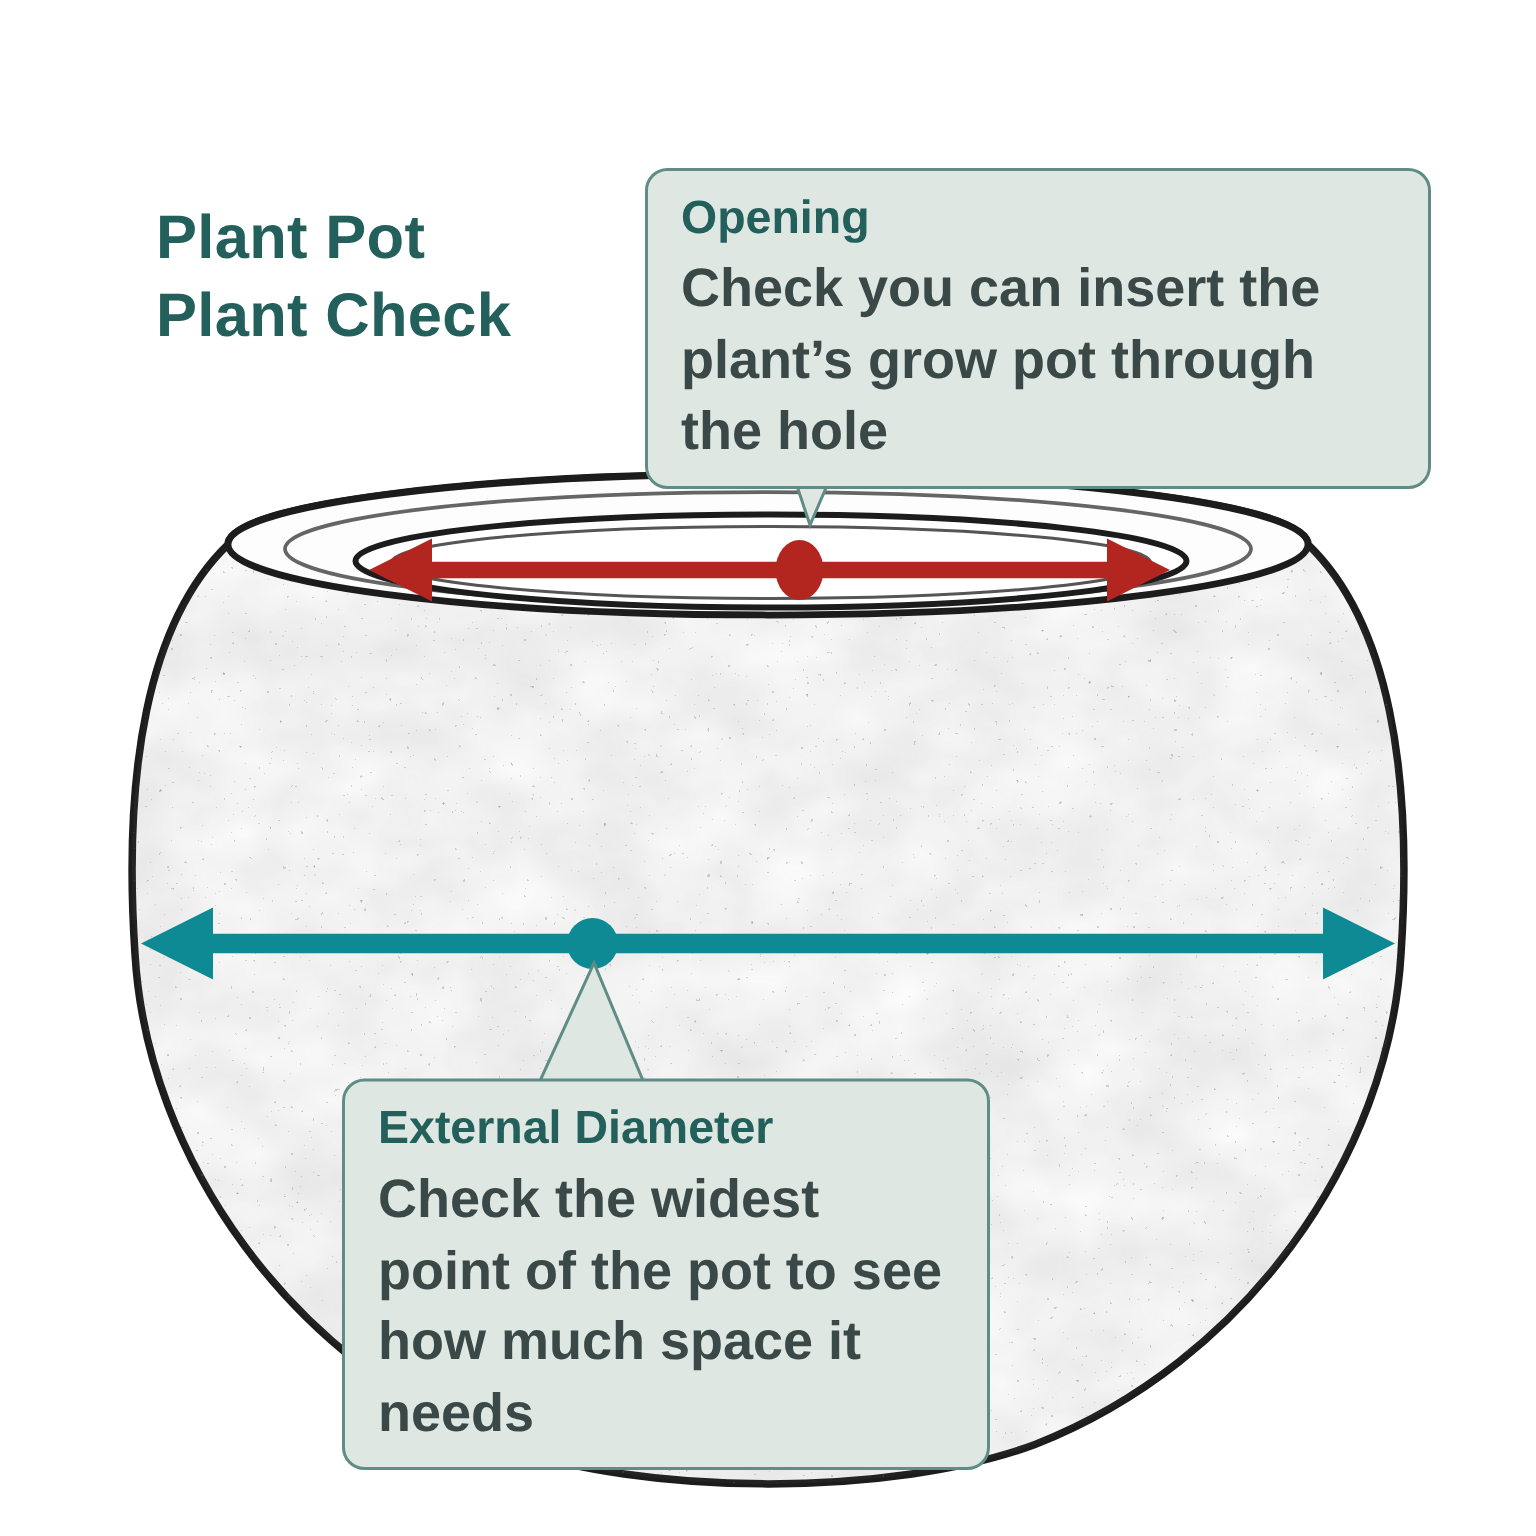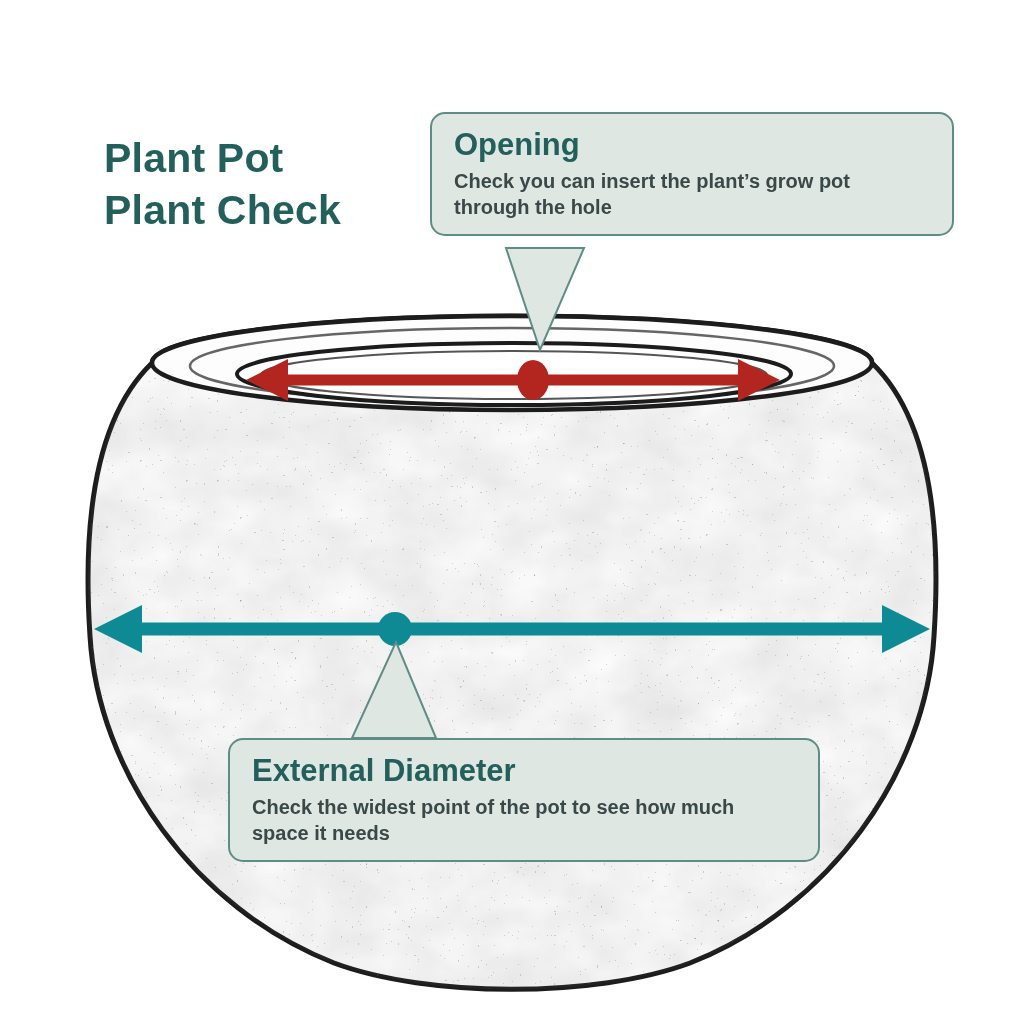--- a/index.html
+++ b/index.html
@@ -26,25 +26,25 @@
   .page-title span{display:block;}
   .callout{
     position:absolute;background:var(--callout-bg);
     border:2px solid var(--callout-border);border-radius:15px;
     padding:13px 22px 13px 22px;
   }
   .callout h2{
     margin:0 0 5px 0;font-size:31px;font-weight:bold;color:var(--heading);
   }
   .callout p{
-    margin:0;font-size:20px;line-height:1.32;font-weight:bold;
+    margin:0;font-size:36px;line-height:1.32;font-weight:bold;
     color:var(--body-text);
   }
   .callout.opening{left:430px;top:112px;width:524px;}
-  .callout.external{left:228px;top:719px;width:592px;margin-top:19px;}
+  .callout.external{left:228px;top:719px;width:432px;}
   .ink{stroke:var(--sketch-ink);}
   .arrow-red{stroke:var(--accent-red);fill:var(--accent-red);}
   .arrow-teal{stroke:var(--accent-teal);fill:var(--accent-teal);}
   .tail{fill:var(--callout-bg);stroke:var(--callout-border);stroke-width:2;}
 </style>
 </head>
 <body>
 
 <div class="canvas">
 

